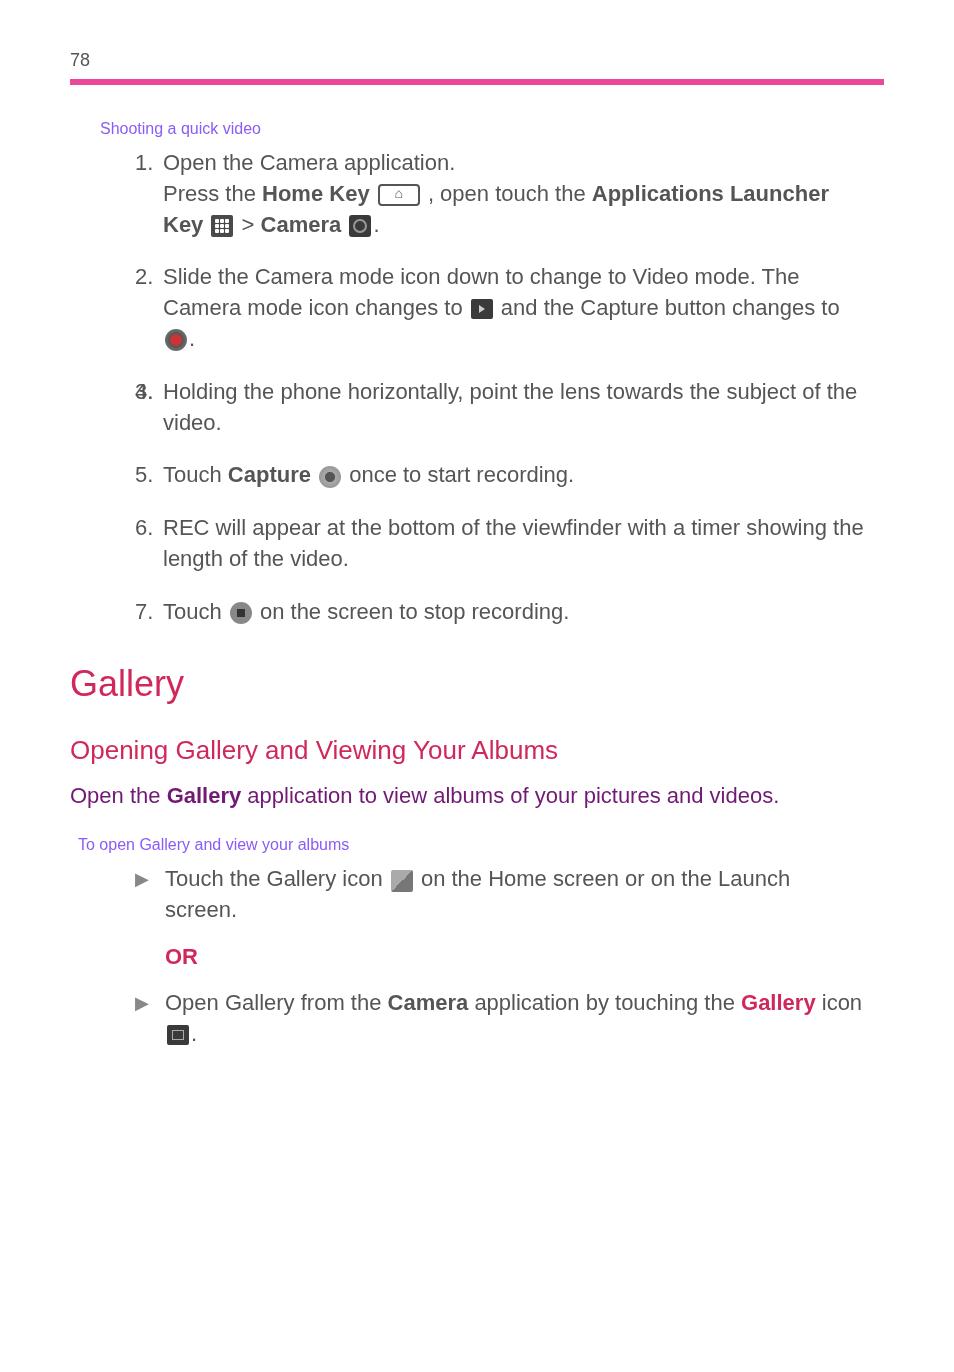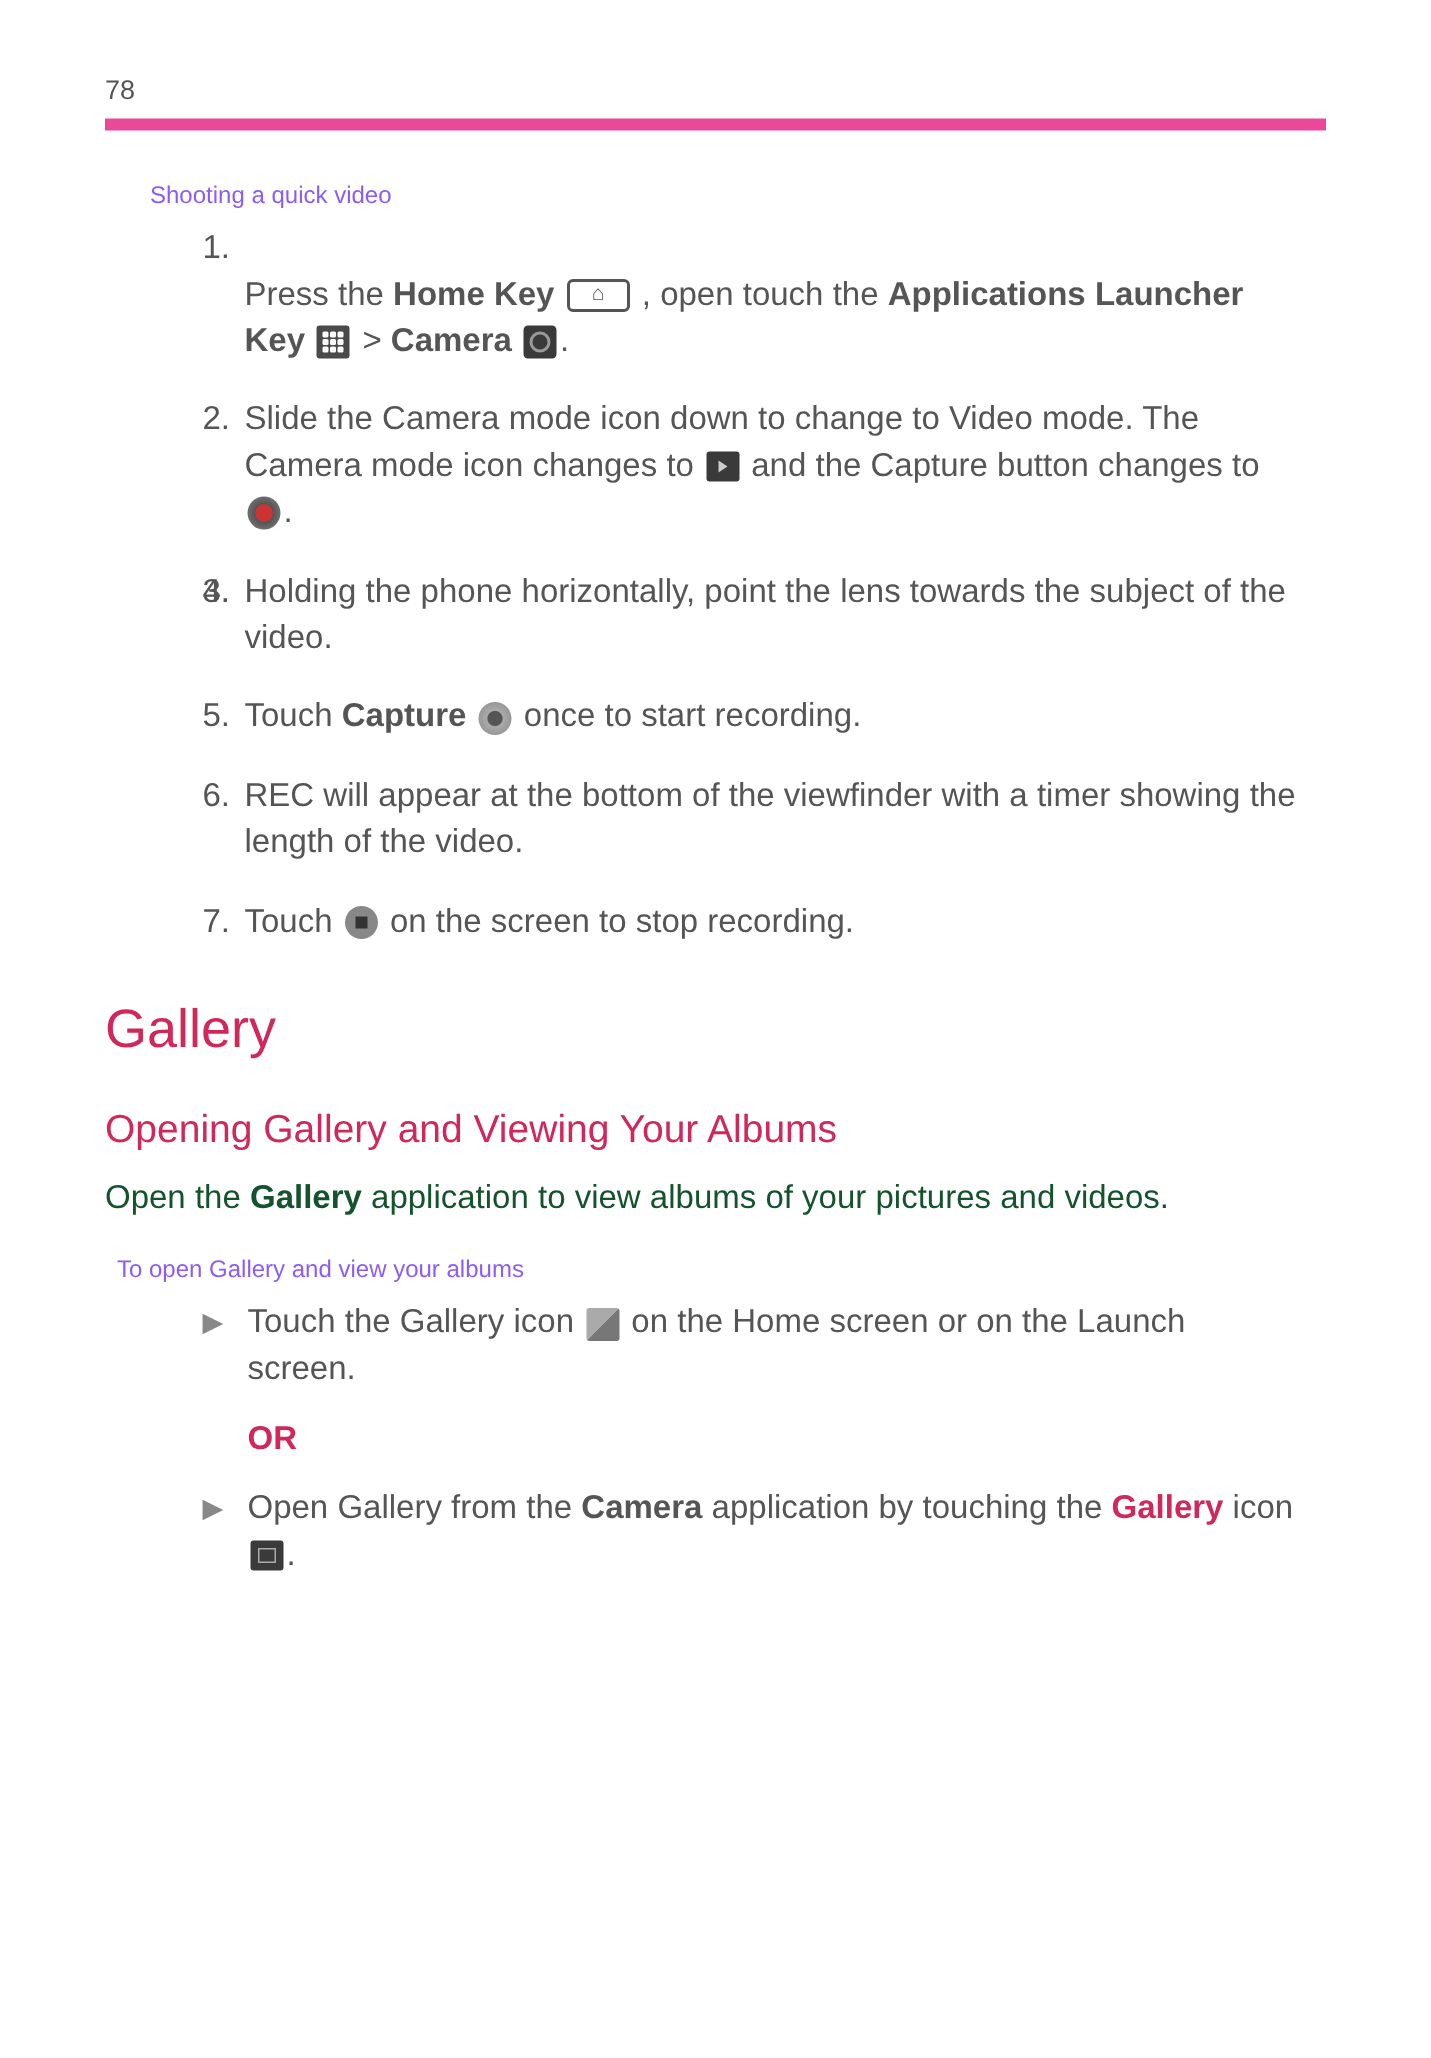--- a/index.html
+++ b/index.html
@@ -10,21 +10,21 @@
     body {
       width: 954px;
       height: 1372px;
       background: #ffffff;
       font-family: Arial, Helvetica, sans-serif;
       color: #555555;
       padding: 50px 70px 50px 70px;
       position: relative;
     }
     .page-header {
-      border-bottom: 8px solid #ec4899;
+      border-bottom: 6px solid #ec4899;
       padding-bottom: 8px;
       margin-bottom: 35px;
       display: flex;
       align-items: baseline;
     }
     .page-number {
       font-size: 18px;
       color: #555;
       margin-right: 10px;
     }
@@ -67,21 +67,21 @@
     }
     .subheading-red-large {
       color: #d0285a;
       font-size: 26px;
       font-weight: normal;
       margin-bottom: 15px;
     }
     .body-text {
       font-size: 22px;
       line-height: 1.4;
-      color: #14532d;
+      color: #701a75;
       margin-bottom: 25px;
     }
     .bold {
       font-weight: bold;
     }
     .icon-inline {
       display: inline-block;
       vertical-align: middle;
       margin: 0 2px;
     }
@@ -233,21 +233,21 @@
 
 <div class="page-header">
   <span class="page-number">78</span>
 </div>
 
 <div class="subheading-red">Shooting a quick video</div>
 
 <ol class="step-list">
   <li class="step-item">
     <span class="step-num">1.</span>
-    <br>
+    <span>Open the Camera application.</span><br>
     <span>Press the </span><span class="bold">Home Key </span><span class="icon-inline icon-home-key"></span><span> , open touch the </span><span class="bold">Applications Launcher Key </span><span class="icon-inline icon-launcher"></span><span> &gt; </span><span class="bold">Camera </span><span class="icon-inline icon-camera"></span><span>.</span>
   </li>
   <li class="step-item">
     <span class="step-num">2.</span>
     <span>Slide the Camera mode icon down to change to Video mode. The Camera mode icon changes to </span><span class="icon-inline icon-video-mode"></span><span> and the Capture button changes to </span><span class="icon-inline icon-record"></span><span>.</span>
   </li>
   <li class="step-item">
     <span class="step-num">3.</span>
   </li>
   <li class="step-item">

